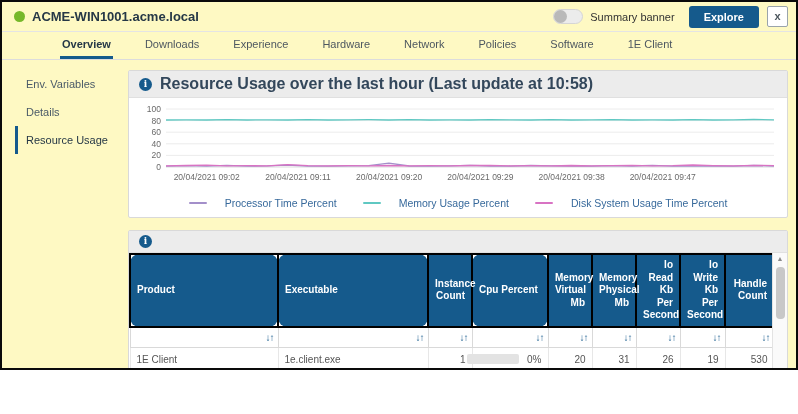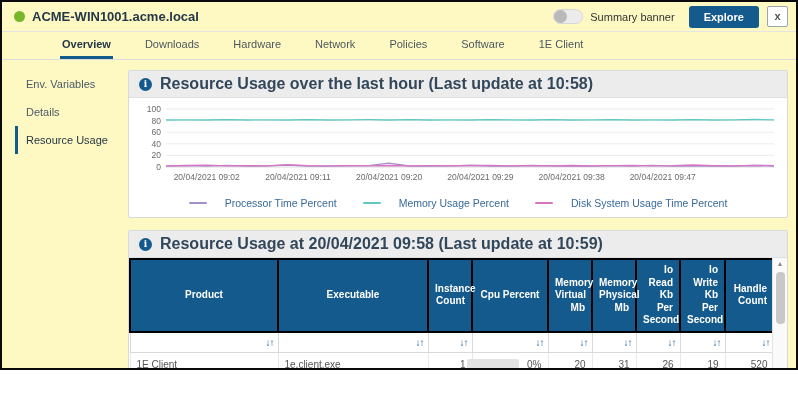--- a/index.html
+++ b/index.html
@@ -40,21 +40,21 @@
   .chart-body { padding:6px 6px 0 4px; }
   .legend { display:flex; justify-content:center; gap:26px; padding:3px 0 8px; }
   .legend-item { display:flex; align-items:center; gap:18px; cursor:pointer; }
   .legend-swatch { width:18px; height:2px; border-radius:1px; }
   .legend-label { font-size:10.5px; color:#37699b; }
 
   
   .table-wrap { position:relative; padding-right:15px; }
   table { width:100%; border-collapse:collapse; table-layout:fixed; font-size:10px; }
   th { background:#155a8c; color:#fff; font-weight:bold; padding:4px 6px; border:2px solid #000000; vertical-align:middle; line-height:1.25; }
-  th.l { text-align:center; } th.r { text-align:right; }
+  th.l { text-align:left;border-radius:9px; } th.r { text-align:right; }
   td { padding:5px 6px; border:1px solid #e7e7e7; border-top:none; color:#555; vertical-align:middle; line-height:1.3; }
   td.r { text-align:right; }
   tr.filter-row td { padding:3px 4px; height:20px; border-color:#d9d9d9; cursor:pointer; }
   .sort-icon { color:#155a8c; font-weight:bold; font-size:10px; letter-spacing:-1px; float:right; cursor:pointer; }
   .cpu-cell { display:flex; align-items:center; justify-content:flex-end; gap:8px; }
   .cpu-bar { width:52px; height:10px; background:#e3e3e3; border-radius:2px; flex:0 0 auto; }
   tbody tr { background:#fff; }
 
   
   .vscroll { position:absolute; top:0; right:0; bottom:-60px; width:15px; background:#fafafa; border-left:1px solid #e3e3e3; }
@@ -75,20 +75,21 @@
         <div class="toggle-knob"></div>
       </div>
     <div class="toggle-label">Summary banner</div>
     <button class="btn-explore">Explore</button>
     <div class="btn-close">x</div>
   </div>
 
   <div class="tabbar">
       <div class="tab active">Overview</div>
       <div class="tab">Downloads</div>
+      <div class="tab">Experience</div>
       <div class="tab">Hardware</div>
       <div class="tab">Network</div>
       <div class="tab">Policies</div>
       <div class="tab">Software</div>
       <div class="tab">1E Client</div>
     </div>
 
   <div class="content">
 
     <div class="sidebar">
@@ -141,21 +142,20 @@
             <div class="legend-item">
               <div class="legend-swatch" style="background: rgb(216, 115, 195);"></div>
               <span class="legend-label">Disk System Usage Time Percent</span>
             </div>
           </div>
       </div>
 
       <div class="panel">
         <div class="panel-head">
           <div class="info-icon">i</div>
-          <div class="panel-title">Resource Usage at 20/04/2021 09:58 (Last update at 10:59)</div>
         </div>
         <div class="table-wrap">
           <table>
             <colgroup id="cols">
                 <col style="width: 148px;">
                 <col style="width: 150px;">
                 <col style="width: 44px;">
                 <col style="width: 76px;">
                 <col style="width: 44px;">
                 <col style="width: 44px;">
@@ -213,21 +213,21 @@
                   <td>
                     <div class="cpu-cell">
                       <div class="cpu-bar"></div>
                       <span>0%</span>
                     </div>
                   </td>
                   <td class="r">20</td>
                   <td class="r">31</td>
                   <td class="r">26</td>
                   <td class="r">19</td>
-                  <td class="r">520</td>
+                  <td class="r">530</td>
                 </tr>
                 <tr>
                   <td>Microsoft® Windows® Operating System</td>
                   <td>csrss.exe</td>
                   <td class="r">2</td>
                   <td>
                     <div class="cpu-cell">
                       <span>0%</span>
                     </div>
                   </td>

